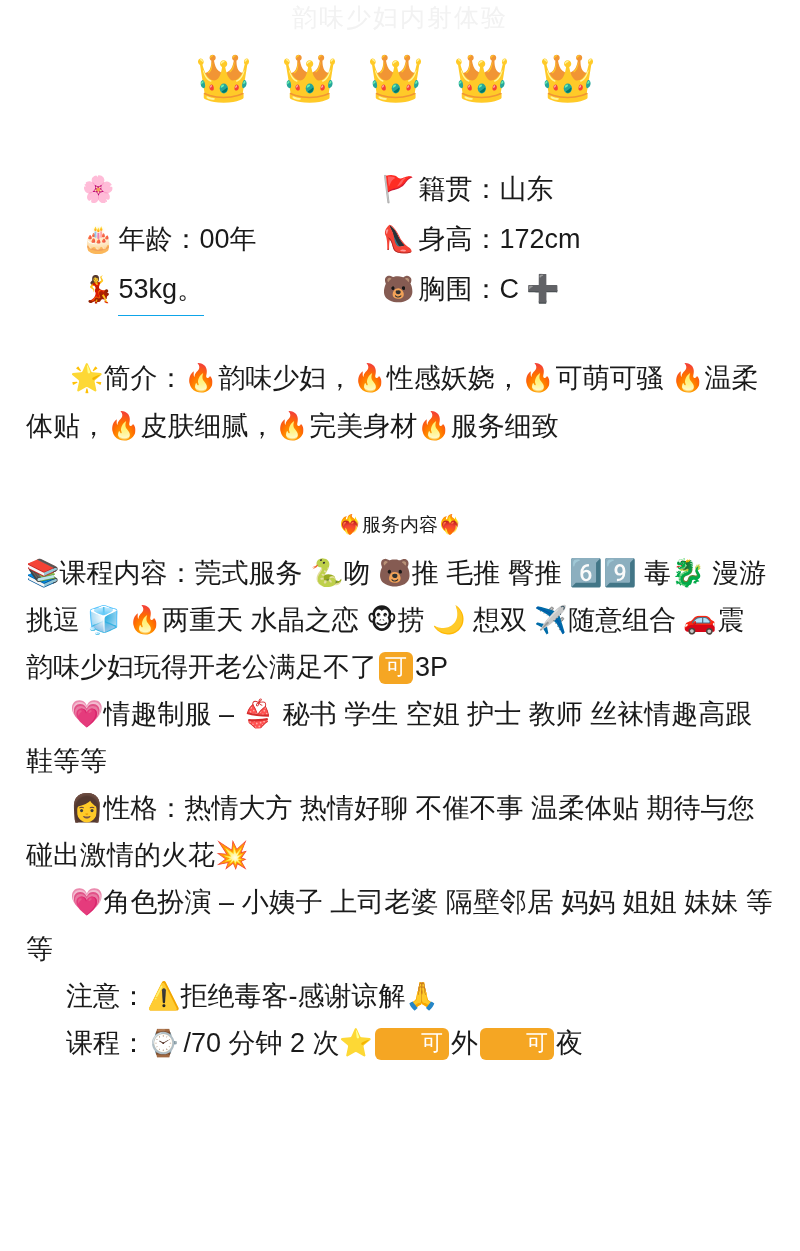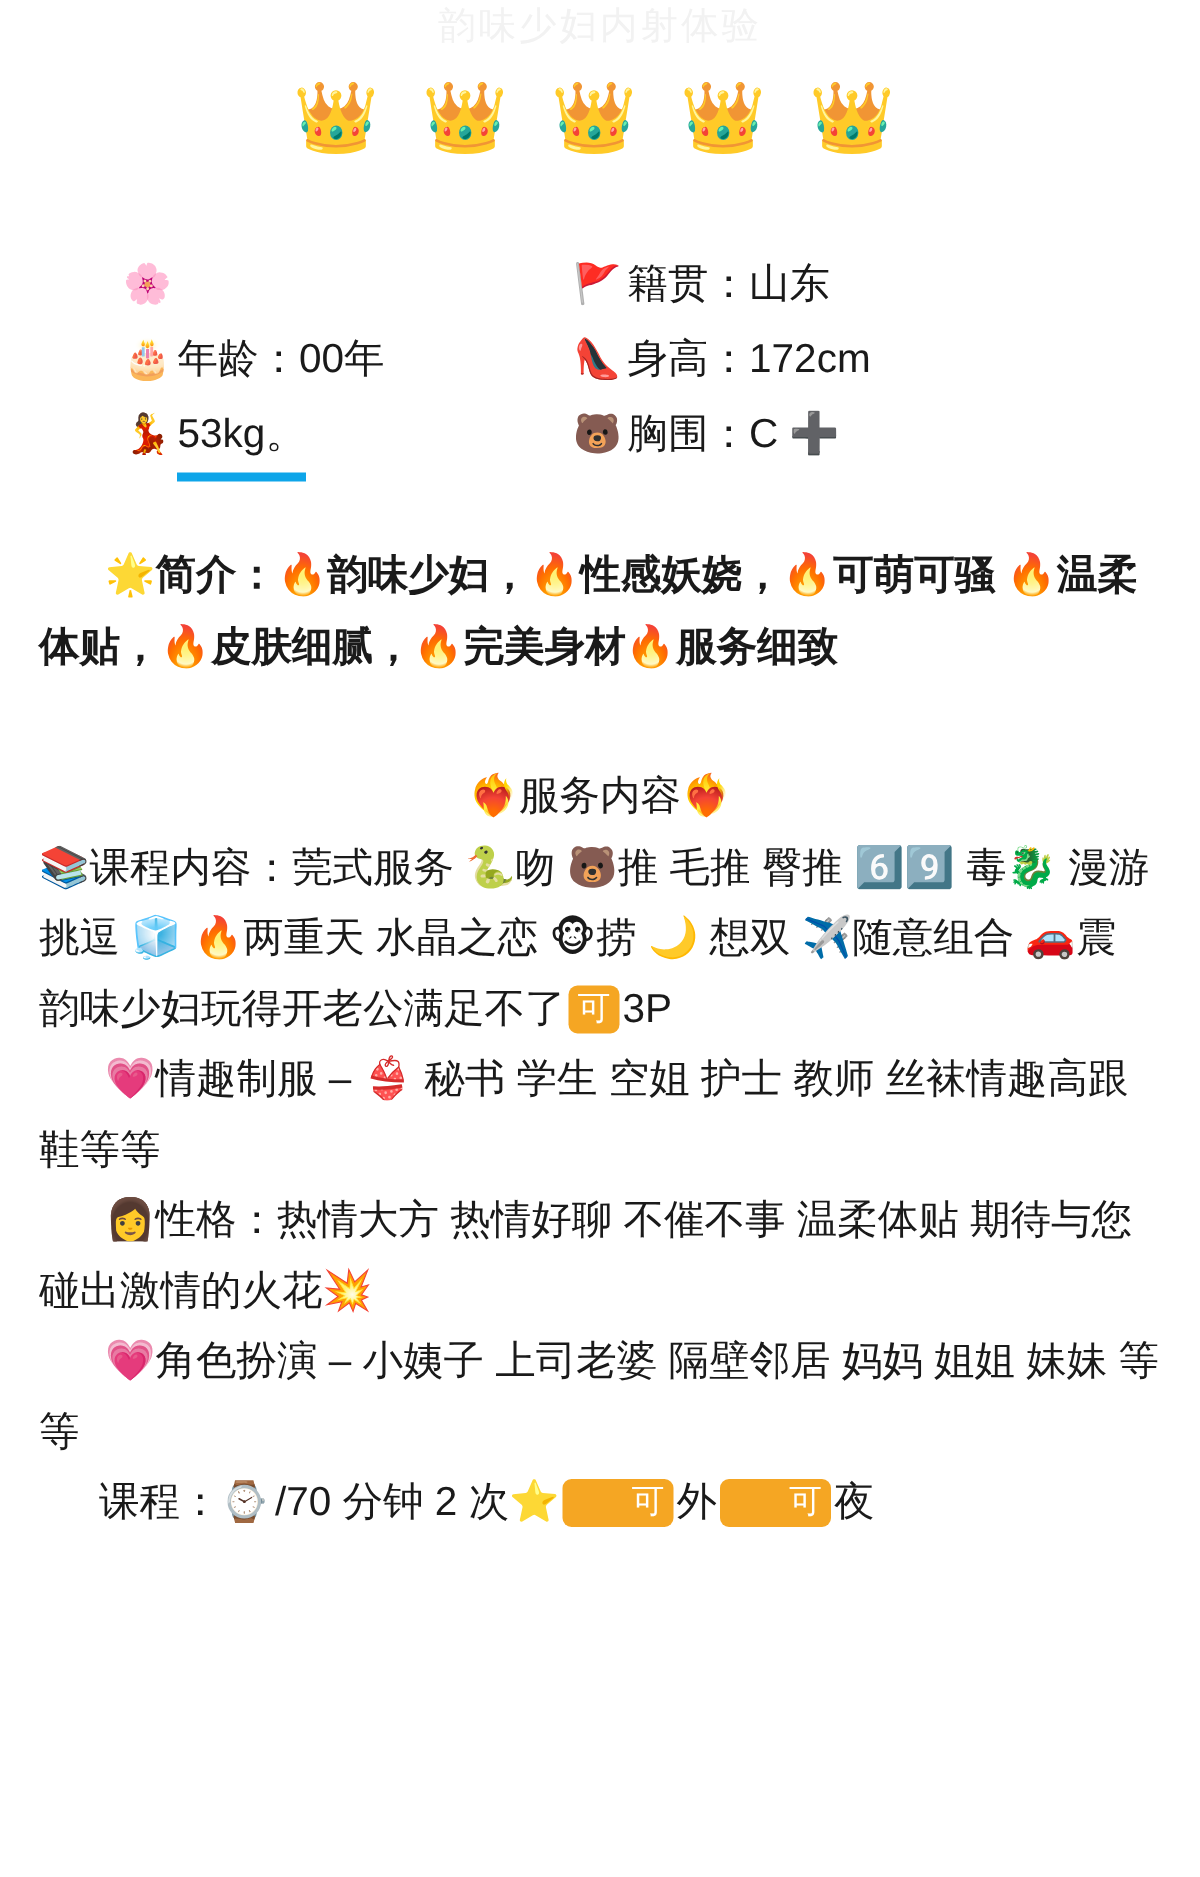--- a/index.html
+++ b/index.html
@@ -52,35 +52,34 @@
   }
   .info-cell {
     display: flex;
     align-items: baseline;
   }
   .info-cell.left { width: 300px; }
   .emj { font-size: 26px; margin-right: 4px; }
   .label { }
   .value { }
   .value.underline-soft {
-    border-bottom: 6px solid #0ea5e9;
+    border-bottom: 1px solid #0ea5e9;
     padding-bottom: 1px;
   }
   .spacer-2 { height: 38px; }
   .intro {
     font-size: 27px;
     line-height: 48px;
     text-indent: 44px;
     padding-right: 4px;
-    font-weight: bold;
   }
   .spacer-3 { height: 52px; }
   .section-title {
     text-align: center;
-    font-size: 27px;
+    font-size: 19px;
     line-height: 46px;
     margin-bottom: 2px;
   }
   .para {
     font-size: 27px;
     line-height: 47px;
   }
   .para.indent { text-indent: 44px; }
   .para.indent-small { text-indent: 40px; }
   .badge-orange {
@@ -156,18 +155,19 @@
   <div class="section-title">❤️‍🔥服务内容❤️‍🔥</div>
 
   <div class="para"><span>📚课程内容：莞式服务 🐍吻 🐻推 毛推 臀推 6️⃣9️⃣ 毒🐉 漫游 挑逗 🧊 🔥两重天 水晶之恋 🐵捞 🌙 想双 ✈️随意组合 🚗震 韵味少妇玩得开老公满足不了</span><span class="badge-orange">可</span><span>3P</span></div>
 
   <div class="para indent">💗情趣制服 – 👙 秘书 学生 空姐 护士 教师 丝袜情趣高跟鞋等等</div>
 
   <div class="para indent">👩性格：热情大方 热情好聊 不催不事 温柔体贴 期待与您碰出激情的火花💥</div>
 
   <div class="para indent">💗角色扮演 – 小姨子 上司老婆 隔壁邻居 妈妈 姐姐 妹妹 等等</div>
 
+  <div class="para indent-small">注意：⚠️拒绝毒客-感谢谅解🙏</div>
 
   <div class="para indent-small"><span>课程：</span><span class="emj">⌚</span><span>/70 分钟 2 次⭐</span><span class="badge-orange">可</span><span>外</span><span class="badge-orange">可</span><span>夜</span></div>
 
   <div class="bottom-pad"></div>
 
 </div>
 
 </body></html>

